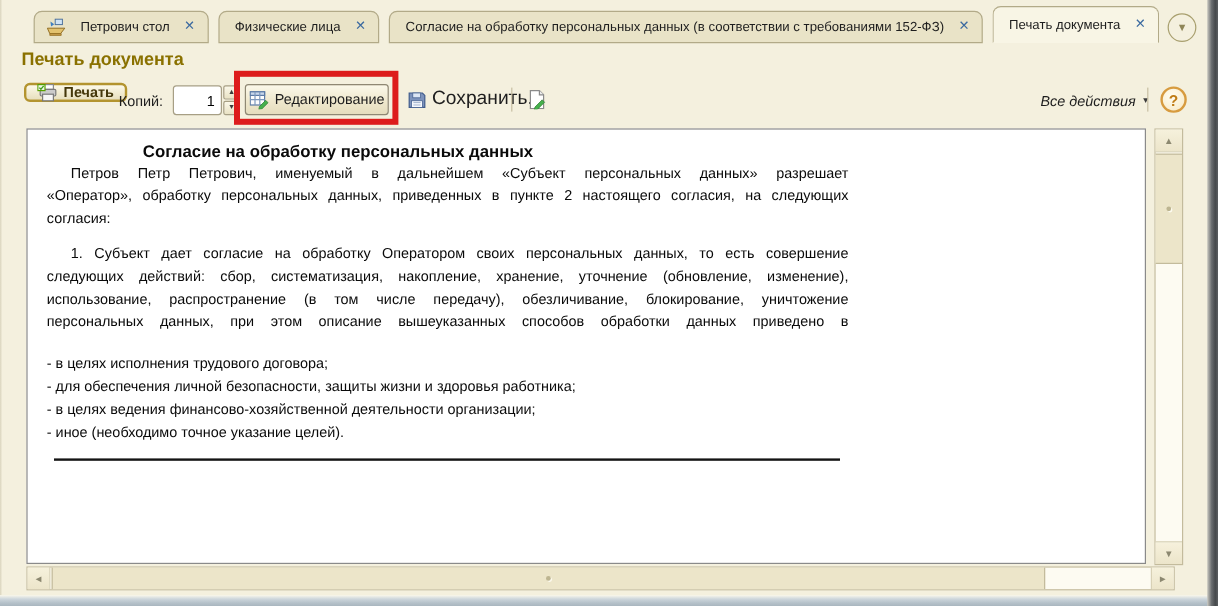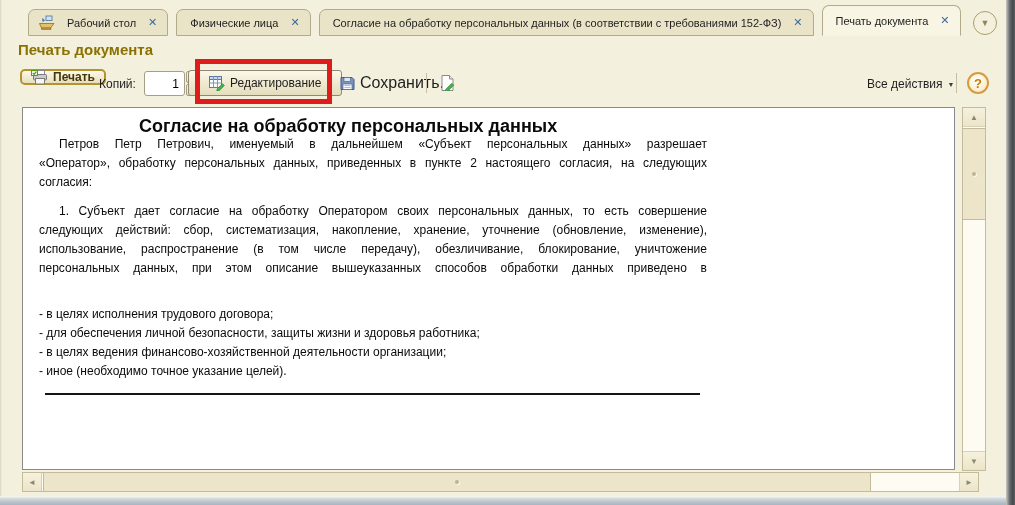--- a/index.html
+++ b/index.html
@@ -57,52 +57,52 @@
   .spin-btn{
     box-sizing:border-box;flex:1;border:1px solid #a79f85;border-radius:2px;
     background:linear-gradient(180deg,#fbf8ea,#e9e2c4);
     font-size:6px;color:#3c3c3c;display:flex;align-items:center;justify-content:center;cursor:pointer;
   }
   .highlight-red{
     position:absolute;left:195px;top:59px;width:137px;height:45px;box-sizing:border-box;
     border:5px solid #dd1c1c;pointer-events:none;z-index:30;
   }
   .btn-edit{
-    position:absolute;left:188px;top:70px;height:26px;padding:0 20px;
+    position:absolute;left:204px;top:70px;height:26px;padding:0 3px;
     border:1px solid #8f8874;border-radius:3px;
     background:linear-gradient(180deg,#fbf8ea 0%,#efe8cd 55%,#e5ddbe 100%);
     font-size:12px;
   }
   .btn-flat{height:26px;padding:0 5px;border:1px solid transparent;border-radius:3px;font-size:16px;background:transparent;}
   .btn-save{position:absolute;left:334px;top:70px;}
   .toolbar-sep{position:absolute;width:1px;height:20px;background:#c7bfa2;}
   .sep1{left:426px;top:73px;}
   .sep2{left:956px;top:73px;}
   .btn-preview{position:absolute;left:433px;top:70px;width:26px;}
-  .all-actions{position:absolute;left:867px;top:74px;height:20px;gap:5px;font-size:12px;}
+  .all-actions{position:absolute;left:867px;top:74px;height:20px;gap:5px;font-size:12px;font-style:italic;}
   .all-actions .arrow{font-size:7px;color:#3c3c3c;}
   .btn-help{
     position:absolute;left:967px;top:72px;width:22px;height:22px;border-radius:50%;box-sizing:border-box;
     border:2px solid #d79b3f;background:radial-gradient(circle at 40% 35%,#fffdf0,#f7e8c4);
     color:#c07c14;font-weight:bold;font-size:13px;display:flex;align-items:center;justify-content:center;cursor:pointer;
   }
   
   .doc-viewport{
     position:absolute;left:22px;top:107px;width:933px;height:363px;box-sizing:border-box;
     background:#ffffff;border:1px solid #8a8a8a;overflow:hidden;
   }
   .doc-content{padding:10px 0 0 16px;color:#0a0a0a;}
-  .doc-title{margin-left:100px;font-size:18px;font-weight:bold;line-height:17px;}
+  .doc-title{margin-left:80px;font-size:14px;font-weight:bold;line-height:17px;}
   .doc-date{width:668px;text-align:right;font-size:12px;line-height:15px;margin-top:20px;}
   .jline{width:668px;font-size:12px;line-height:19px;text-align:justify;text-align-last:justify;}
   .jline.end{text-align-last:left;}
   .jline.indent{text-indent:20px;}
   .p1{}
   .p2{margin-top:10px;}
-  .doc-list{margin-top:27px;}
+  .doc-list{margin-top:16px;}
   .doc-item{font-size:12px;line-height:19px;}
   .doc-hr{margin:12px 0 0 6px;width:655px;height:0;border-top:2px solid #151515;}
   
   .vscroll{
     position:absolute;left:962px;top:107px;width:24px;height:364px;box-sizing:border-box;
     background:#fdfbf2;border:1px solid #c3bb9c;
   }
   .hscroll{
     position:absolute;left:22px;top:472px;width:957px;height:20px;box-sizing:border-box;
     background:#fdfbf2;border:1px solid #c3bb9c;
@@ -129,21 +129,21 @@
 <div class="tabbar">
   <div class="tab">
     <span class="tab-icon">
       <svg width="18" height="16" viewBox="0 0 18 16">
         <path d="M4 3l3.2 2.2L4.6 7z" fill="#3f7fc2"></path>
         <rect x="8" y="1" width="6" height="4.5" fill="#cfe3f5" stroke="#4a6f9a" stroke-width="0.8"></rect>
         <path d="M1.5 8.5h14.5l-3.5 4.5H3.5z" fill="#e3c26e" stroke="#8f6b1f" stroke-width="0.8"></path>
         <path d="M3.5 13h9.5v1.5H3.5z" fill="#c79b49" stroke="#8f6b1f" stroke-width="0.6"></path>
       </svg>
     </span>
-    <span class="tab-label">Рабочий стол</span>
+    <span class="tab-label">Петрович стол</span>
     <span class="tab-close">✕</span>
   </div>
   <div class="tab">
     <span class="tab-label">Физические лица</span>
     <span class="tab-close">✕</span>
   </div>
   <div class="tab">
     <span class="tab-label">Согласие на обработку персональных данных (в соответствии с требованиями 152-ФЗ)</span>
     <span class="tab-close">✕</span>
   </div>

